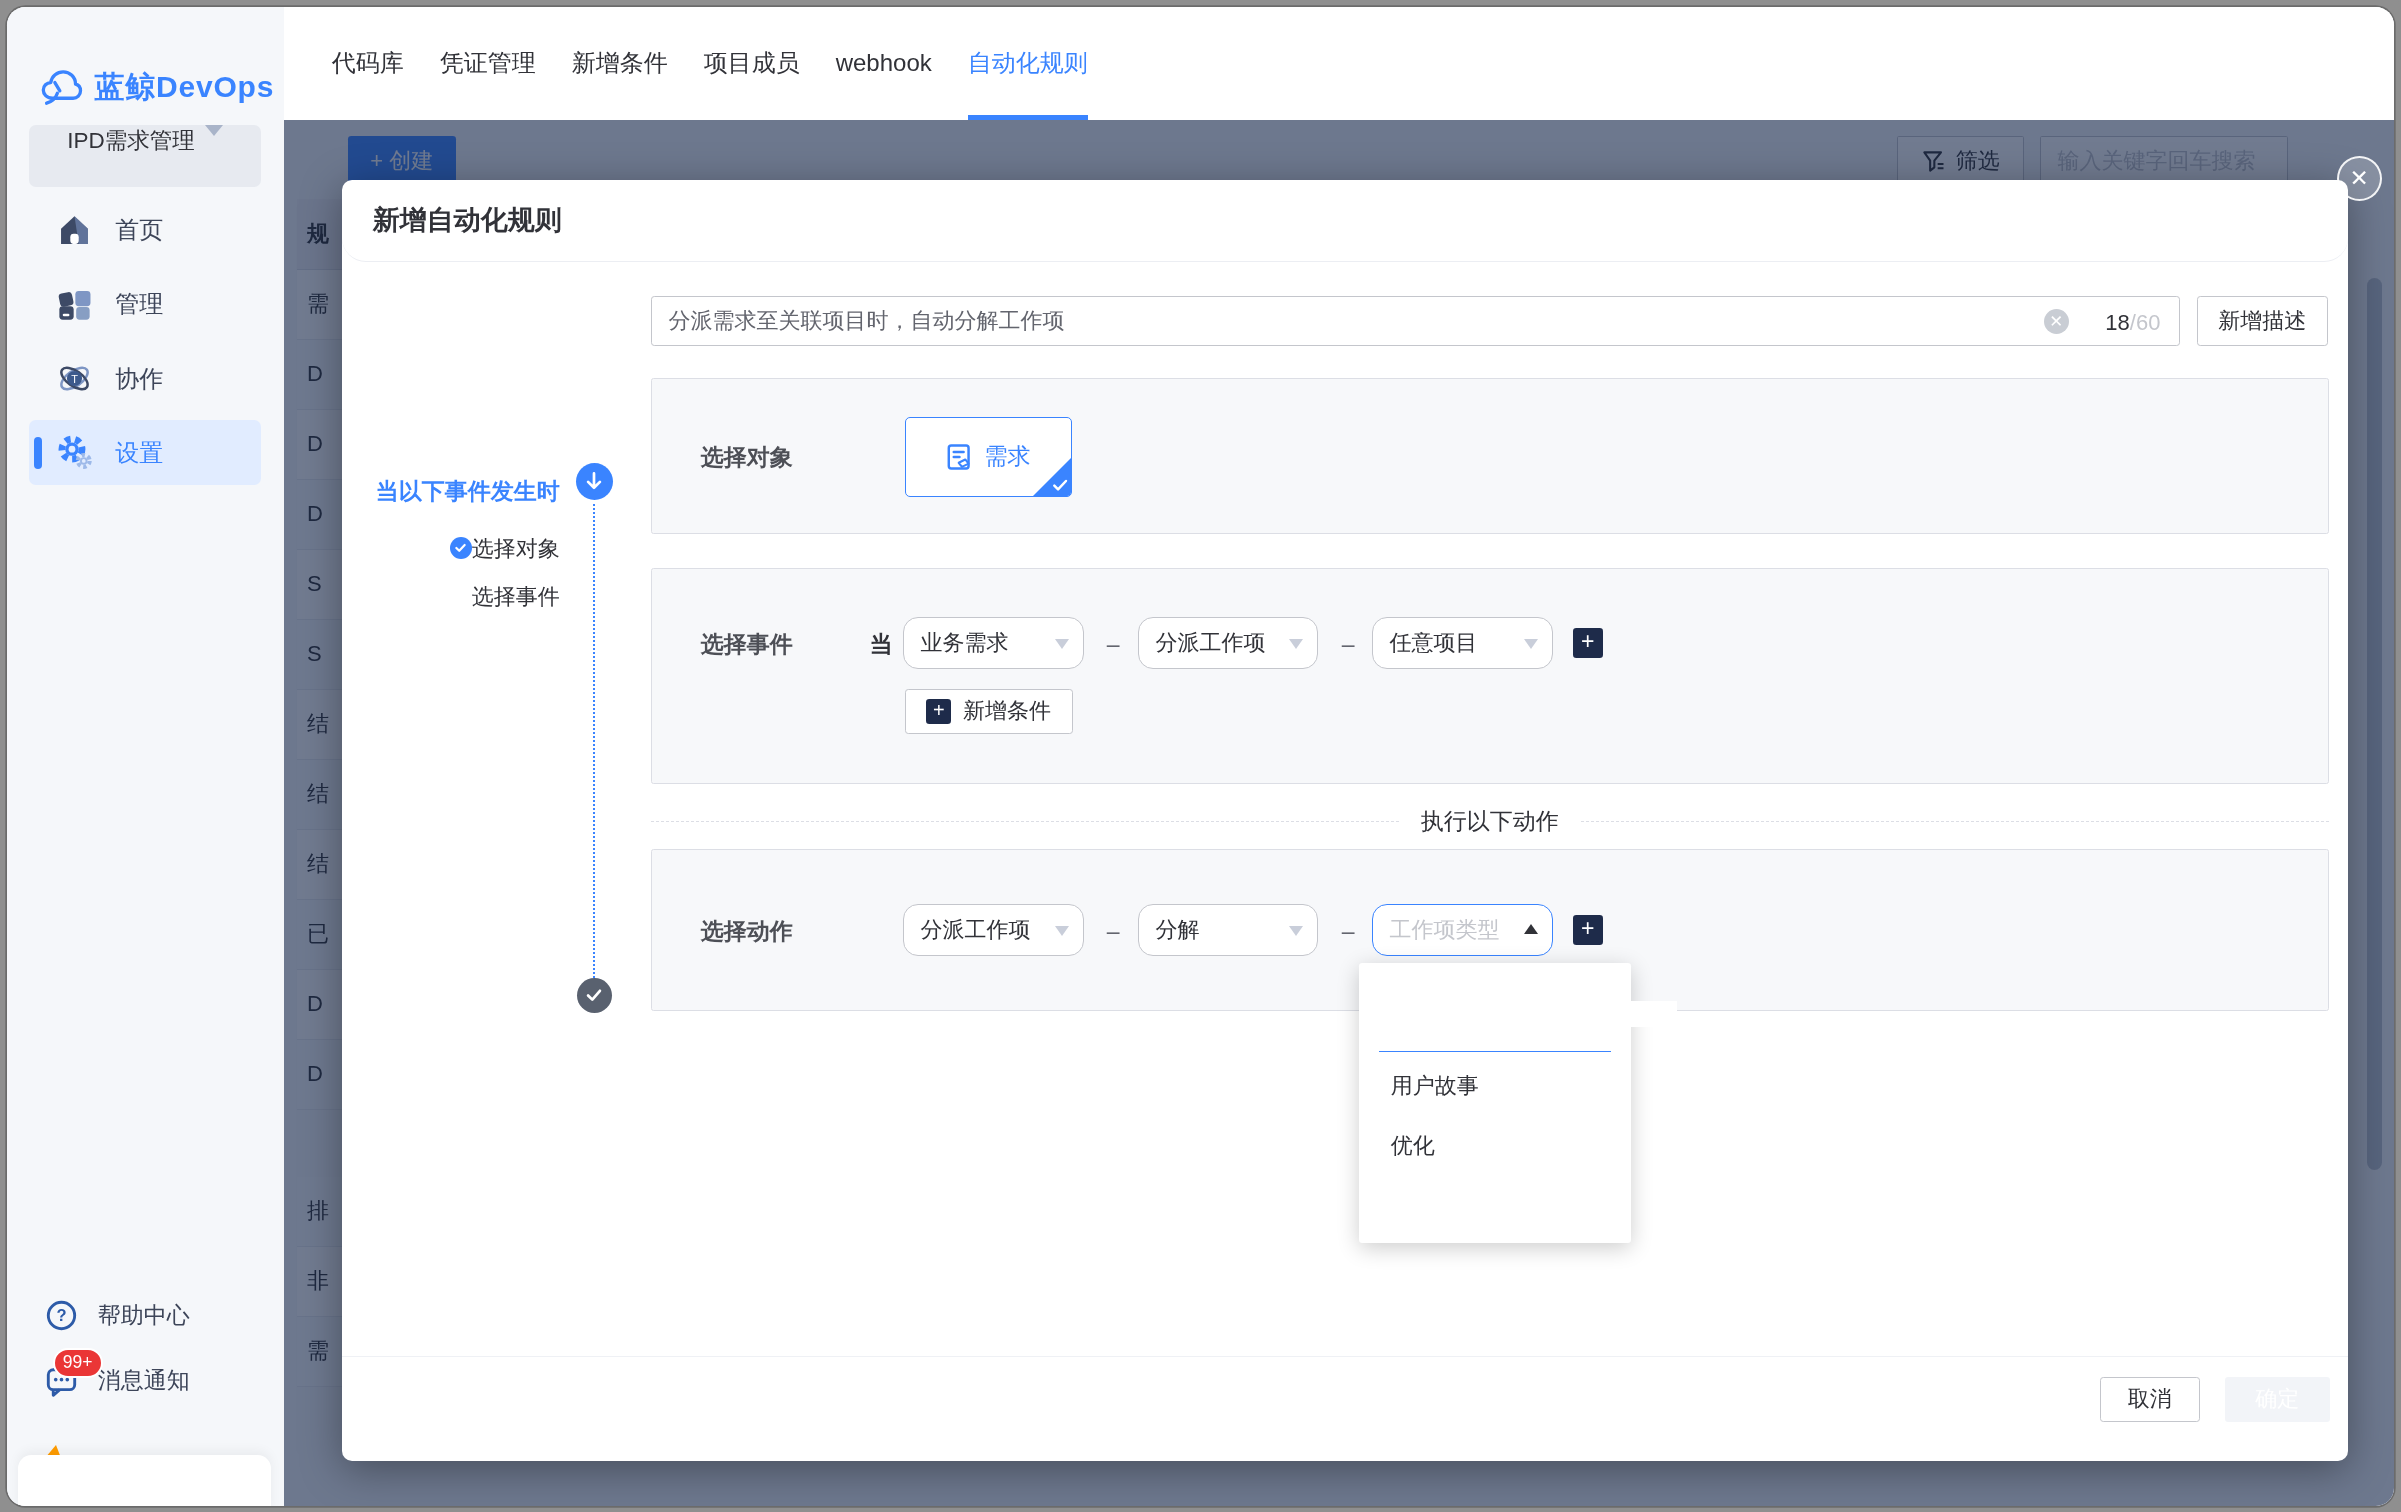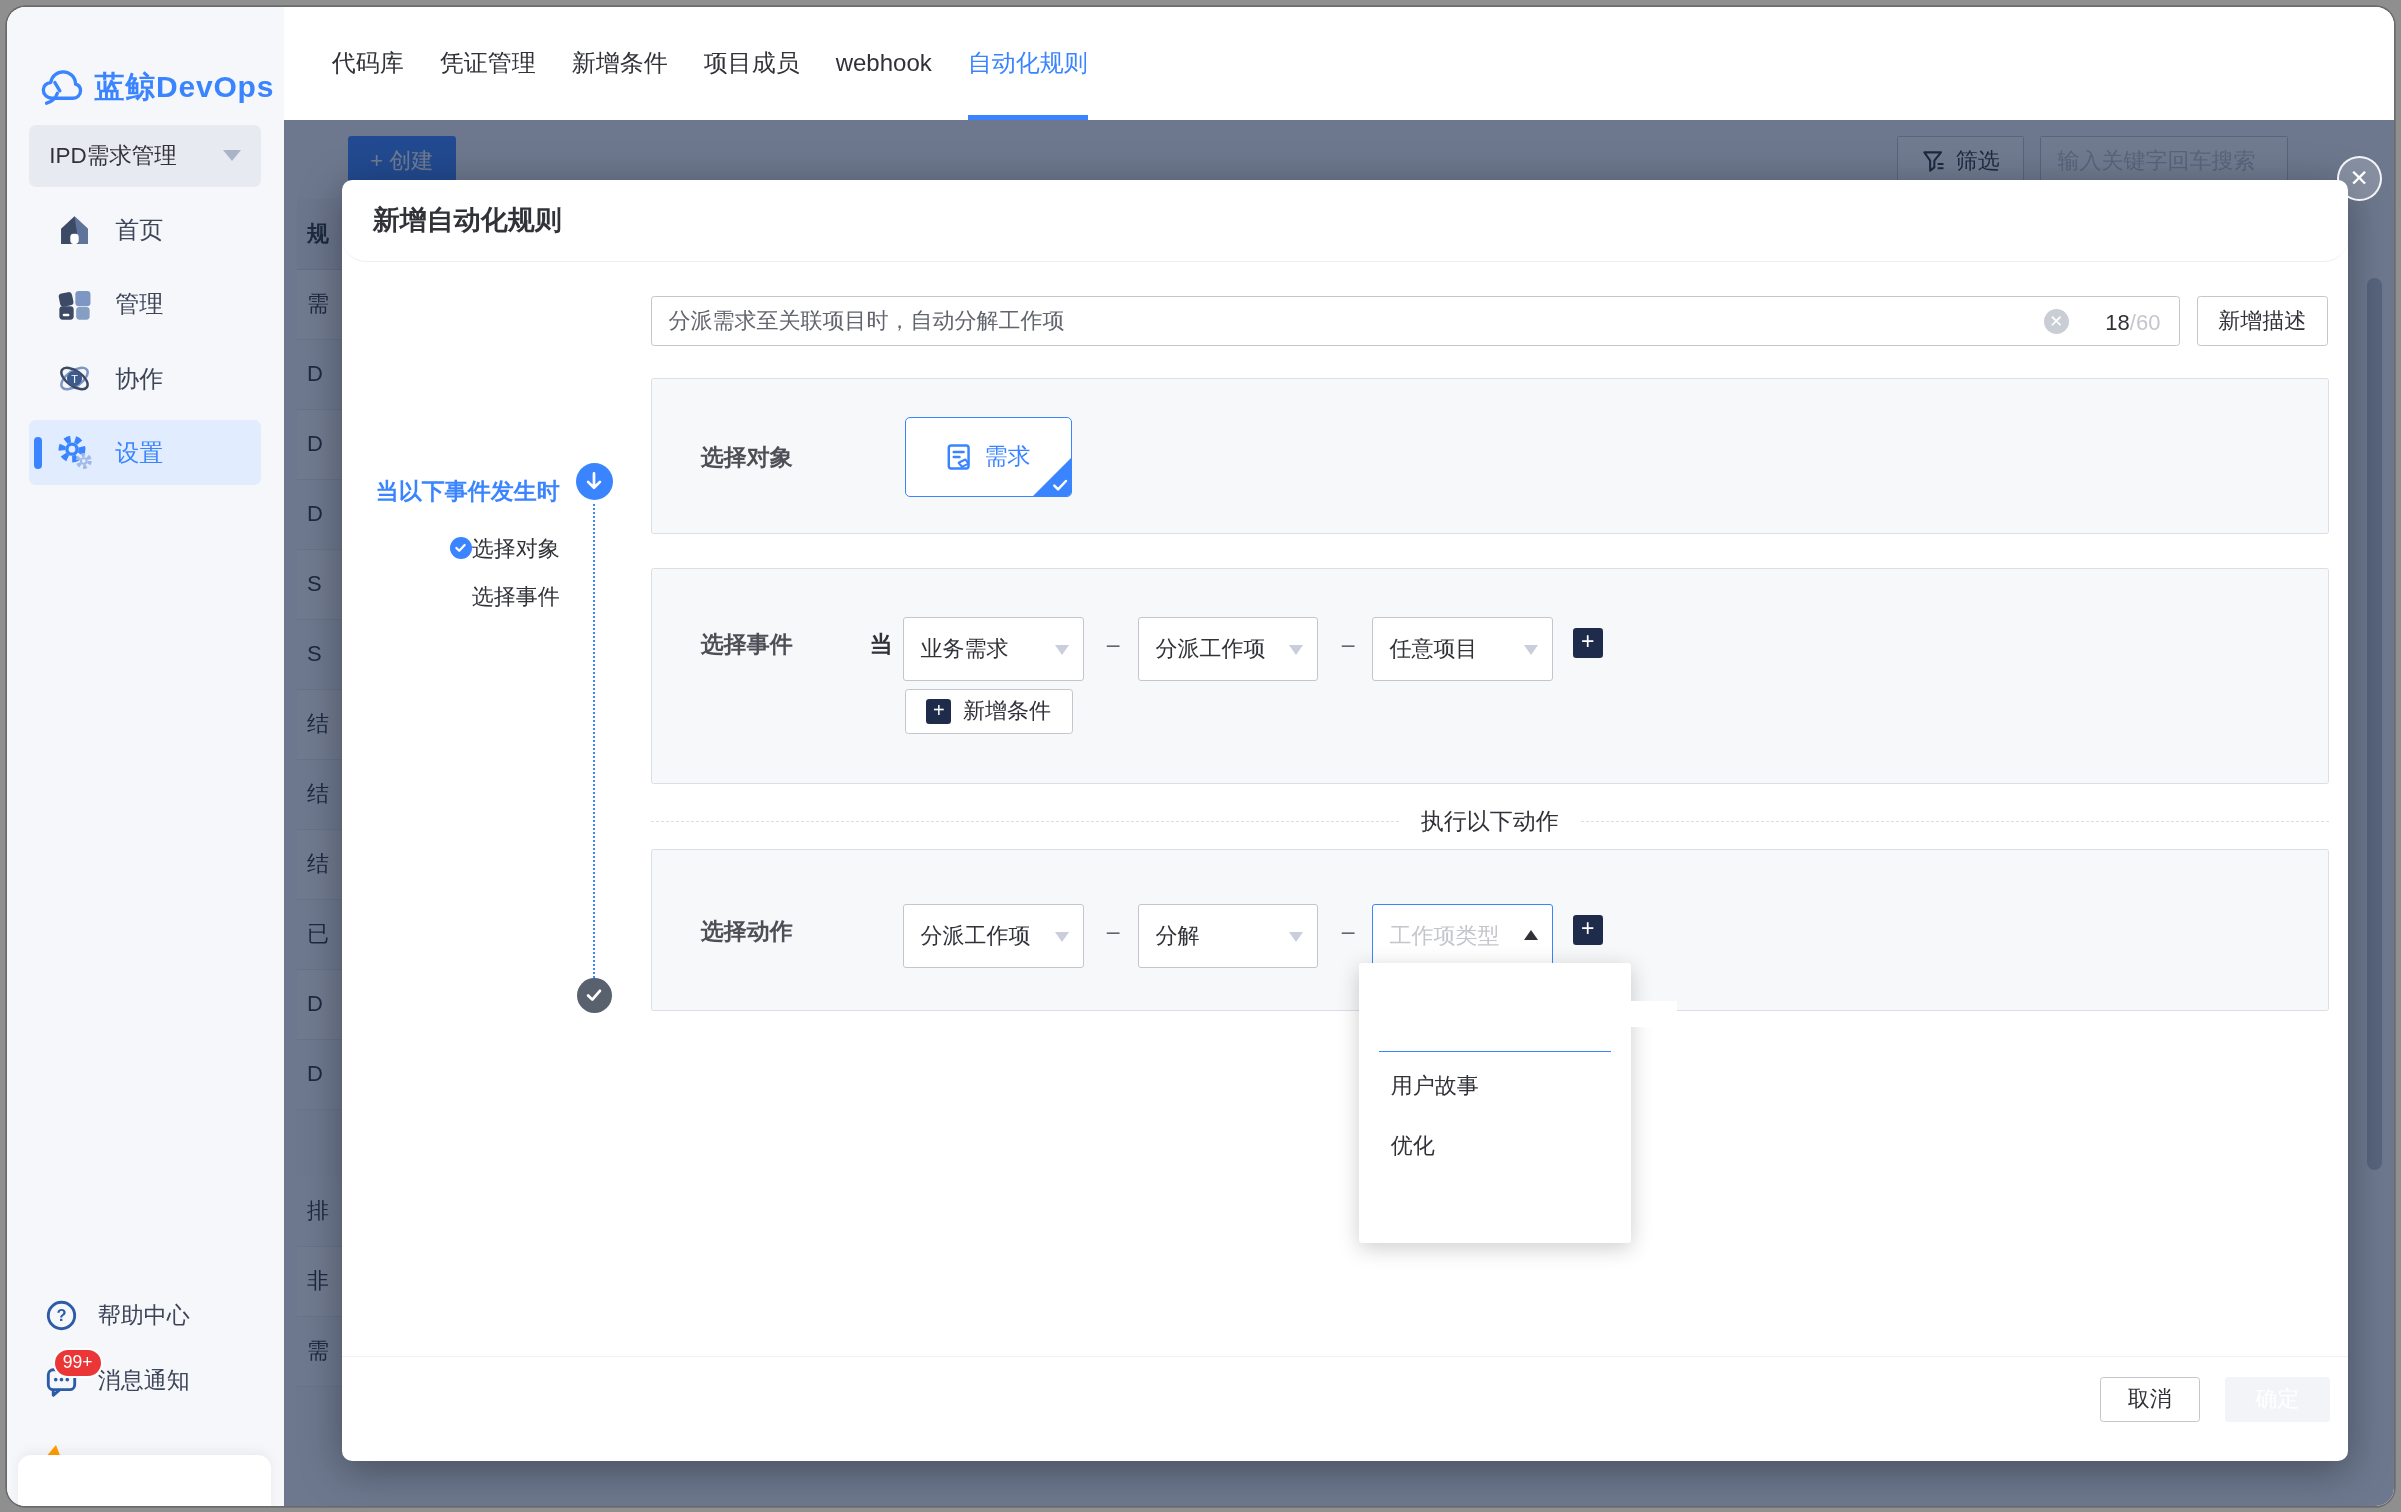--- a/index.html
+++ b/index.html
@@ -4,21 +4,21 @@
 <style>
   * { margin:0; padding:0; box-sizing:border-box; }
   html,body { width:2401px; height:1513px; overflow:hidden; }
   body { background:#8f8f8f; font-family:"Liberation Sans","DejaVu Sans",sans-serif; position:relative; }
   .window { position:absolute; inset:6.7px; border-radius:18.3px; overflow:hidden; background:#F5F7FA; box-shadow:0 0 0 1.7px rgba(0,0,0,.25); }
 
   
   .sidebar { position:absolute; left:0; top:0; bottom:0; width:277px; background:#F5F7FA; z-index:20; }
   .logo { position:absolute; left:33px; top:60px; display:flex; align-items:center; gap:11.7px; }
   .logo-text { font-size:30px; font-weight:bold; color:#3A84FF; letter-spacing:0.8px; }
-  .proj-select { position:absolute; left:22.5px; top:118px; width:232px; height:62px; background:#E7EAF0; border-radius:7px; display:flex; align-items:center; padding:0 20px; }
+  .proj-select { position:absolute; left:22.5px; top:118px; width:232px; height:62px; background:#E7EAF0; border-radius:7px; display:flex; align-items:flex-start; padding:0 38px; }
   .proj-select .txt { font-size:22.5px; color:#313238; flex:1; }
   .caret-down { width:0; height:0; border-left:9.2px solid transparent; border-right:9.2px solid transparent; border-top:11.7px solid #A9B4C9; }
   .menu { position:absolute; left:22.5px; top:191px; width:232px; }
   .menu-item { position:relative; height:65px; margin-bottom:9.2px; border-radius:6.7px; display:flex; align-items:center; padding-left:26px; gap:22px; font-size:24px; color:#3D4559; }
   .menu-item.active { background:#E1ECFF; color:#3A84FF; }
   .menu-item.active .abar { position:absolute; left:5px; top:50%; transform:translateY(-50%); width:8.3px; height:32px; border-radius:4.2px; background:#3A84FF; }
   .menu-item .micon { width:38px; height:38px; display:flex; align-items:center; justify-content:center; }
   .side-bottom-item { position:absolute; left:38px; display:flex; align-items:center; gap:20px; font-size:23px; color:#3D4559; }
   .badge { position:absolute; left:46px; top:1341px; min-width:50px; height:30px; background:#EA3636; border:2.5px solid #fff; border-radius:15px; color:#fff; font-size:17.5px; display:flex; align-items:center; justify-content:center; z-index:5; padding:0 6.7px; }
   .side-card { position:absolute; left:11.7px; top:1448px; width:253px; height:65px; background:#fff; border-radius:13.3px; box-shadow:0 -3.3px 11.7px rgba(0,0,0,.05); }
@@ -69,21 +69,21 @@
   .counter .n { color:#313238; } .counter .m { color:#C4C6CC; }
   .btn-adddesc { position:absolute; left:1855px; top:116px; width:131px; height:50px; border:0.8px solid #C4C6CC; border-radius:3.3px; background:#fff; font-size:22px; color:#313238; display:flex; align-items:center; justify-content:center; }
 
   .section { position:absolute; left:309px; width:1678px; background:#F7F8FA; border:0.8px solid #DCDEE5; border-radius:2.5px; }
   .sec1 { top:198px; height:156px; } .sec2 { top:388px; height:216px; } .sec3 { top:669px; height:162px; }
   .sec-label { position:absolute; left:49px; font-size:23px; font-weight:600; color:#4D4F56; }
   .obj-card { position:absolute; left:253px; top:38px; width:167px; height:80px; background:#fff; border:1.7px solid #3A84FF; border-radius:5px; display:flex; align-items:center; justify-content:center; gap:11.7px; color:#3A84FF; font-size:23px; overflow:hidden; }
   .corner { position:absolute; right:-1.7px; bottom:-1.7px; width:0; height:0; border-left:40px solid transparent; border-bottom:40px solid #3A84FF; }
   .corner-check { position:absolute; right:1.7px; bottom:1.7px; }
   .when { position:absolute; left:218px; font-size:23px; font-weight:600; color:#313238; }
-  .select { position:absolute; width:181px; height:64px; background:#fff; border:0.8px solid #C4C6CC; border-radius:3px; display:flex; align-items:center; padding:0 37px 0 16.7px; font-size:22px; color:#313238; }
+  .select { position:absolute; width:181px; height:52px; background:#fff; border:0.8px solid #C4C6CC; border-radius:15px; display:flex; align-items:center; padding:0 37px 0 16.7px; font-size:22px; color:#313238; }
   .select .cd { position:absolute; right:13.3px; top:50%; margin-top:-4.2px; width:0; height:0; border-left:7.5px solid transparent; border-right:7.5px solid transparent; border-top:10px solid #C9CEDA; }
   .select.open { border-color:#3A84FF; color:#C4C6CC; }
   .select.open .cu { position:absolute; right:13.3px; top:50%; margin-top:-5.8px; width:0; height:0; border-left:7.5px solid transparent; border-right:7.5px solid transparent; border-bottom:10px solid #313238; }
   .dash { position:absolute; font-size:23px; color:#63656E; }
   .plus-btn { position:absolute; width:30px; height:30px; background:#1E2B4A; border-radius:3.3px; color:#fff; font-size:23px; line-height:27px; text-align:center; }
   .btn-addcond { position:absolute; left:253px; top:120px; width:168px; height:45px; background:#fff; border:0.8px solid #C4C6CC; border-radius:3.3px; display:flex; align-items:center; justify-content:center; gap:11.7px; font-size:22px; color:#313238; }
   .mini-plus { width:25px; height:25px; background:#1E2B4A; border-radius:3.3px; color:#fff; font-size:20px; line-height:22.5px; text-align:center; }
 
   .divider { position:absolute; left:309px; top:629px; width:1678px; height:25px; display:flex; align-items:center; }
   .divider .ln { flex:1; border-top:1.7px dashed #DCDEE5; }

